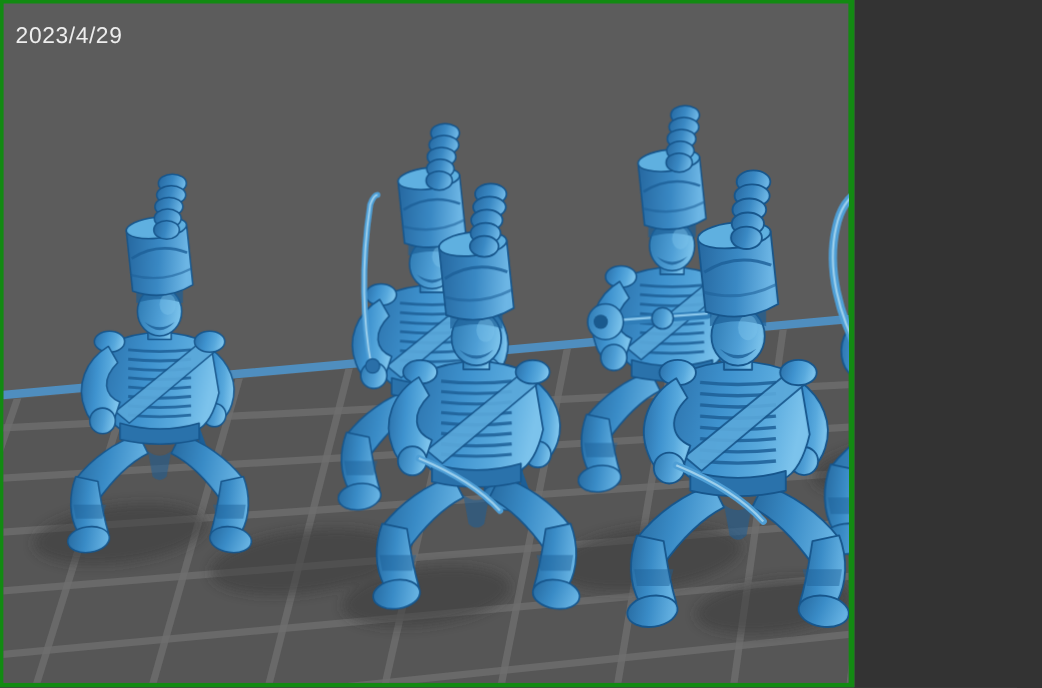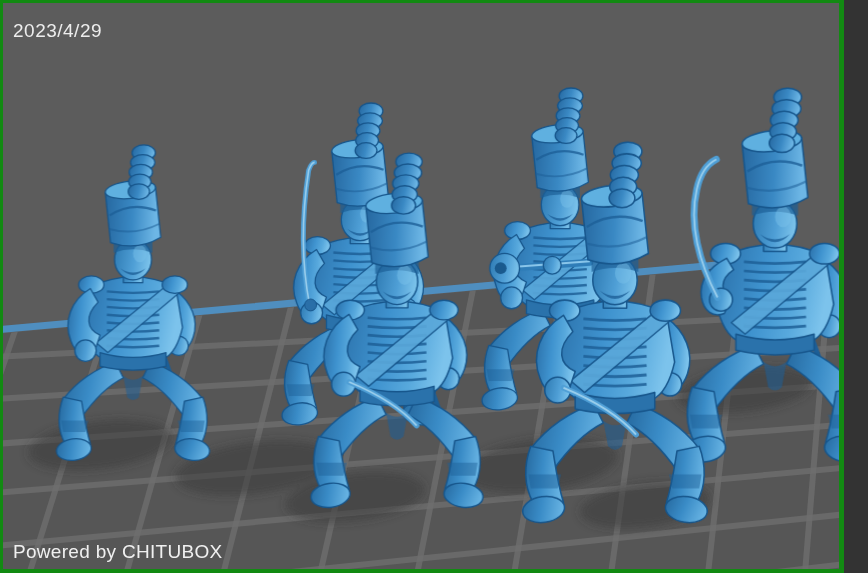--- a/index.html
+++ b/index.html
@@ -1,18 +1,18 @@
 <!DOCTYPE html>
 <html><head>
 <meta charset="utf-8">
 <style>
   html,body{margin:0;padding:0;background:#333;}
   .viewport{
     position:relative;
-    width:844px;height:573px;
+    width:712px;height:573px;
     box-sizing:border-box;
     background:#5c5c5c;
     border:solid #128a12;
     border-width:3px 5px 4px 3px;
     overflow:hidden;
     font-family:"Liberation Sans", sans-serif;
   }
   #scene{position:absolute;left:-3px;top:-3px;width:868px;height:573px;}
   .date-label{
     position:absolute;left:10px;top:17px;
@@ -369,14 +369,13 @@
           <ellipse cx="120" cy="18" rx="12.5" ry="8" fill="url(#gHat)" stroke="#17568c" stroke-width="1.3" stroke-linejoin="round"></ellipse>
           <ellipse cx="118" cy="28" rx="12" ry="8" fill="url(#gHat)" stroke="#17568c" stroke-width="1.3" stroke-linejoin="round"></ellipse>
           <ellipse cx="117" cy="38" rx="11.5" ry="8" fill="url(#gHat)" stroke="#17568c" stroke-width="1.3" stroke-linejoin="round"></ellipse>
           <ellipse cx="116" cy="48" rx="11" ry="8" fill="url(#gHat)" stroke="#17568c" stroke-width="1.3" stroke-linejoin="round"></ellipse>
           <path d="M66,210 C90,220 112,232 128,250" stroke="#4f9fd6" stroke-width="5" fill="none" stroke-linecap="round"></path>
           <path d="M66,210 C90,220 112,232 128,250" stroke="#a5d5f0" stroke-width="1.6" fill="none" opacity="0.9"></path>
         </g>
       </g>
     </svg>
   <div class="date-label">2023/4/29</div>
-  <div class="watermark">Powered by CHITUBOX</div>
 </div>
 
 </body></html>

